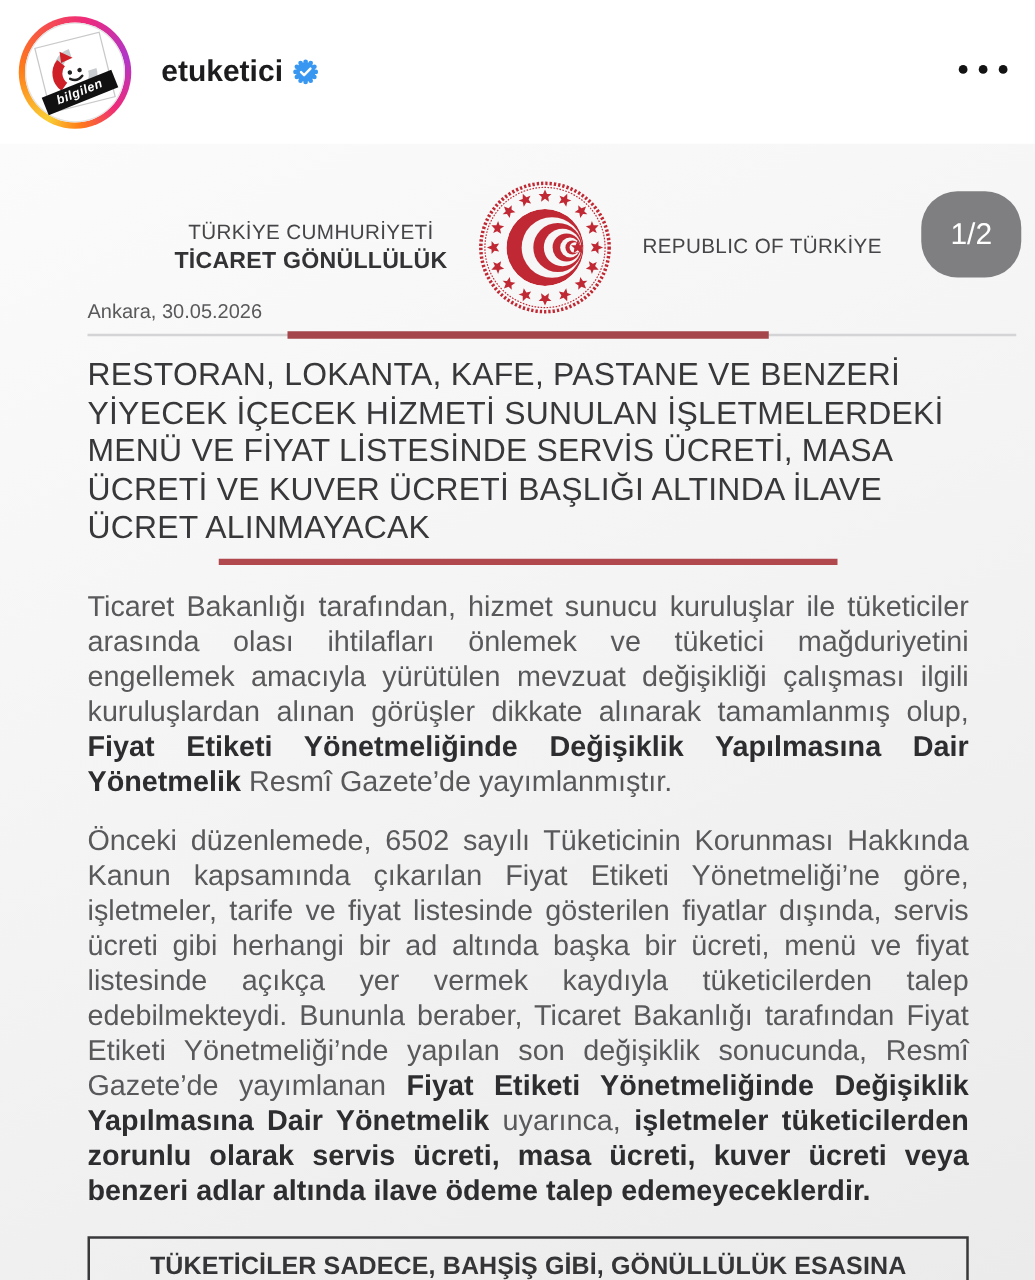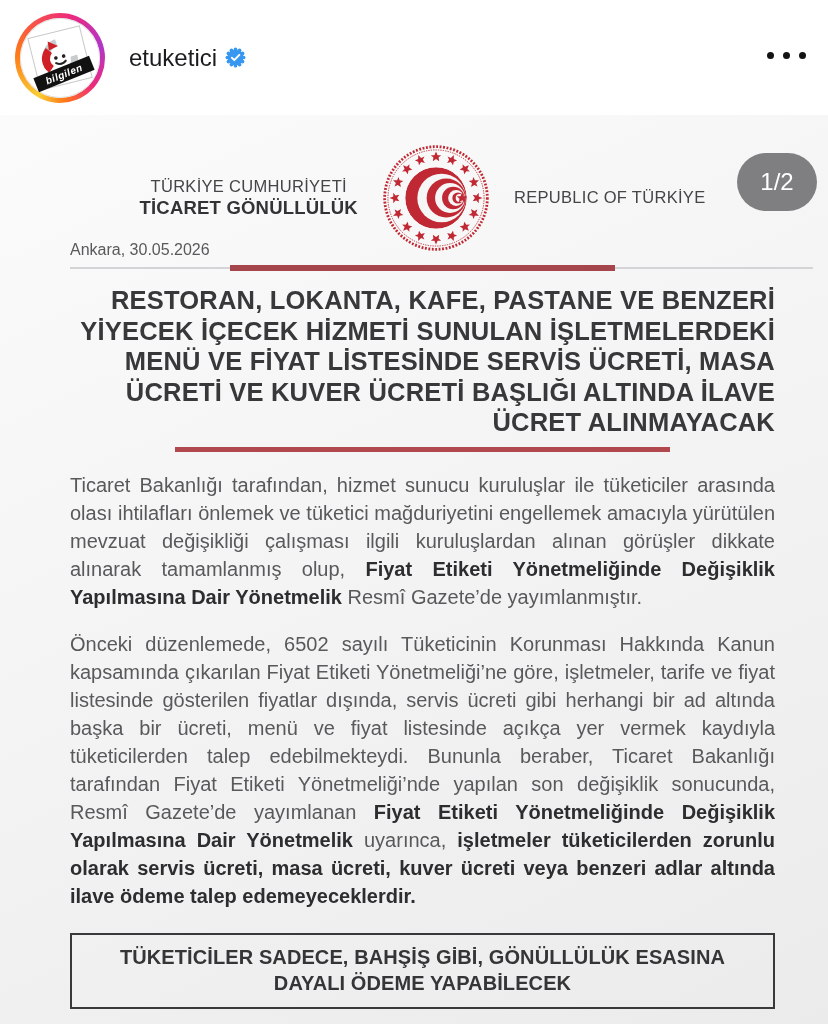--- a/index.html
+++ b/index.html
@@ -13,54 +13,54 @@
     background:conic-gradient(from 210deg,#f9ce34,#ff7a18 18%,#ee2a7b 45%,#b136c9 62%,#ee2a7b 78%,#ff7a18 90%,#f9ce34);
     display:flex; align-items:center; justify-content:center; cursor:pointer; }
   .avatar-inner { width:80px; height:80px; border-radius:50%; background:#fff;
     display:flex; align-items:center; justify-content:center; box-shadow:inset 0 0 0 1px #e3e3e3; }
   .logo-card { width:54px; height:54px; background:#fff; border:1px solid #c9c9c9;
     transform:rotate(-14deg); position:relative; display:flex; align-items:center; justify-content:center; }
   .logo-band { position:absolute; bottom:2px; left:-4px; right:-4px; height:15px; background:#111;
     transform:rotate(-8deg); display:flex; align-items:center; justify-content:center; }
   .logo-band span { color:#fff; font-size:10px; font-weight:700; font-style:italic; letter-spacing:.5px; }
   .username-wrap { display:flex; align-items:center; margin-left:24px; gap:8px; }
-  .username { font-size:24px; font-weight:400; color:#1c1c1e; cursor:pointer; }
+  .username { font-size:24px; font-weight:700; color:#1c1c1e; cursor:pointer; }
   .more-dots { position:absolute; right:22px; top:52px; display:flex; gap:9px; cursor:pointer; }
   .more-dots i { width:7px; height:7px; background:#131313; border-radius:50%; }
 
   
   .doc { height:909px; background:linear-gradient(155deg,#fbfbfb 0%,#f4f4f5 45%,#ebebec 100%);
     position:relative; padding:25px 53px 0 70px; }
 
   .doc-header { display:flex; align-items:center; justify-content:center; gap:22px; height:115px; }
   .org { display:flex; flex-direction:column; line-height:1.25; }
   .org.left { text-align:center; }
   .org.right { text-align:center; }
   .org .l1 { font-size:16.5px; font-weight:500; color:#454548; letter-spacing:.3px; }
   .org .l2 { font-size:18.5px; font-weight:800; color:#333336; letter-spacing:.2px; }
   .emblem { width:112px; height:112px; flex:0 0 auto; }
 
-  .page-badge { position:absolute; top:38px; right:11px; width:80px; height:58px;
+  .page-badge { position:absolute; top:38px; right:11px; width:80px; height:69px;
     background:#7f7f81; border-radius:29px; display:flex; align-items:center; justify-content:center;
     color:#fff; font-size:24px; font-weight:400; }
 
   .dateline { margin-top:-14px; font-size:16px; color:#59595b; }
 
   .divider { position:relative; height:6px; margin:6px -38px 0 0; }
   .divider .gray { position:absolute; left:0; right:0; top:2px; height:2px; background:#d4d4d6; }
   .divider .red  { position:absolute; left:160px; width:385px; top:0; height:6px; background:#a4464b; }
 
   .doc-title { margin:12px auto 0; text-align:center; font-size:23px; font-weight:400;
     color:#545457; letter-spacing:.5px; line-height:1.18; max-width:660px; }
 
-  .doc-headline { margin:14px auto 0; text-align:right; font-size:25.5px; font-weight:700;
+  .doc-headline { margin:14px auto 0; text-align:left; font-size:25.5px; font-weight:400;
     color:#38383a; line-height:1.2; letter-spacing:.2px; max-width:720px; }
   .headline-bar { width:495px; height:5px; background:#b1484d; margin:9px auto 0; }
 
-  .para { margin-top:19px; font-size:20px; line-height:28px; color:#59595b; text-align:justify; }
+  .para { margin-top:19px; font-size:23px; line-height:28px; color:#59595b; text-align:justify; }
   .para .b { font-weight:700; color:#2d2d2f; }
 
   .callout { margin-top:23px; border:2px solid #39393b; padding:9px 14px 11px; }
   .callout .inner { display:block; max-width:610px; margin:0 auto; text-align:center;
     font-size:20px; font-weight:800; color:#353537; line-height:1.3; letter-spacing:.1px; }
 
   .vbadge { width:21px; height:21px; display:block; }
 </style>
 </head>
 <body>

